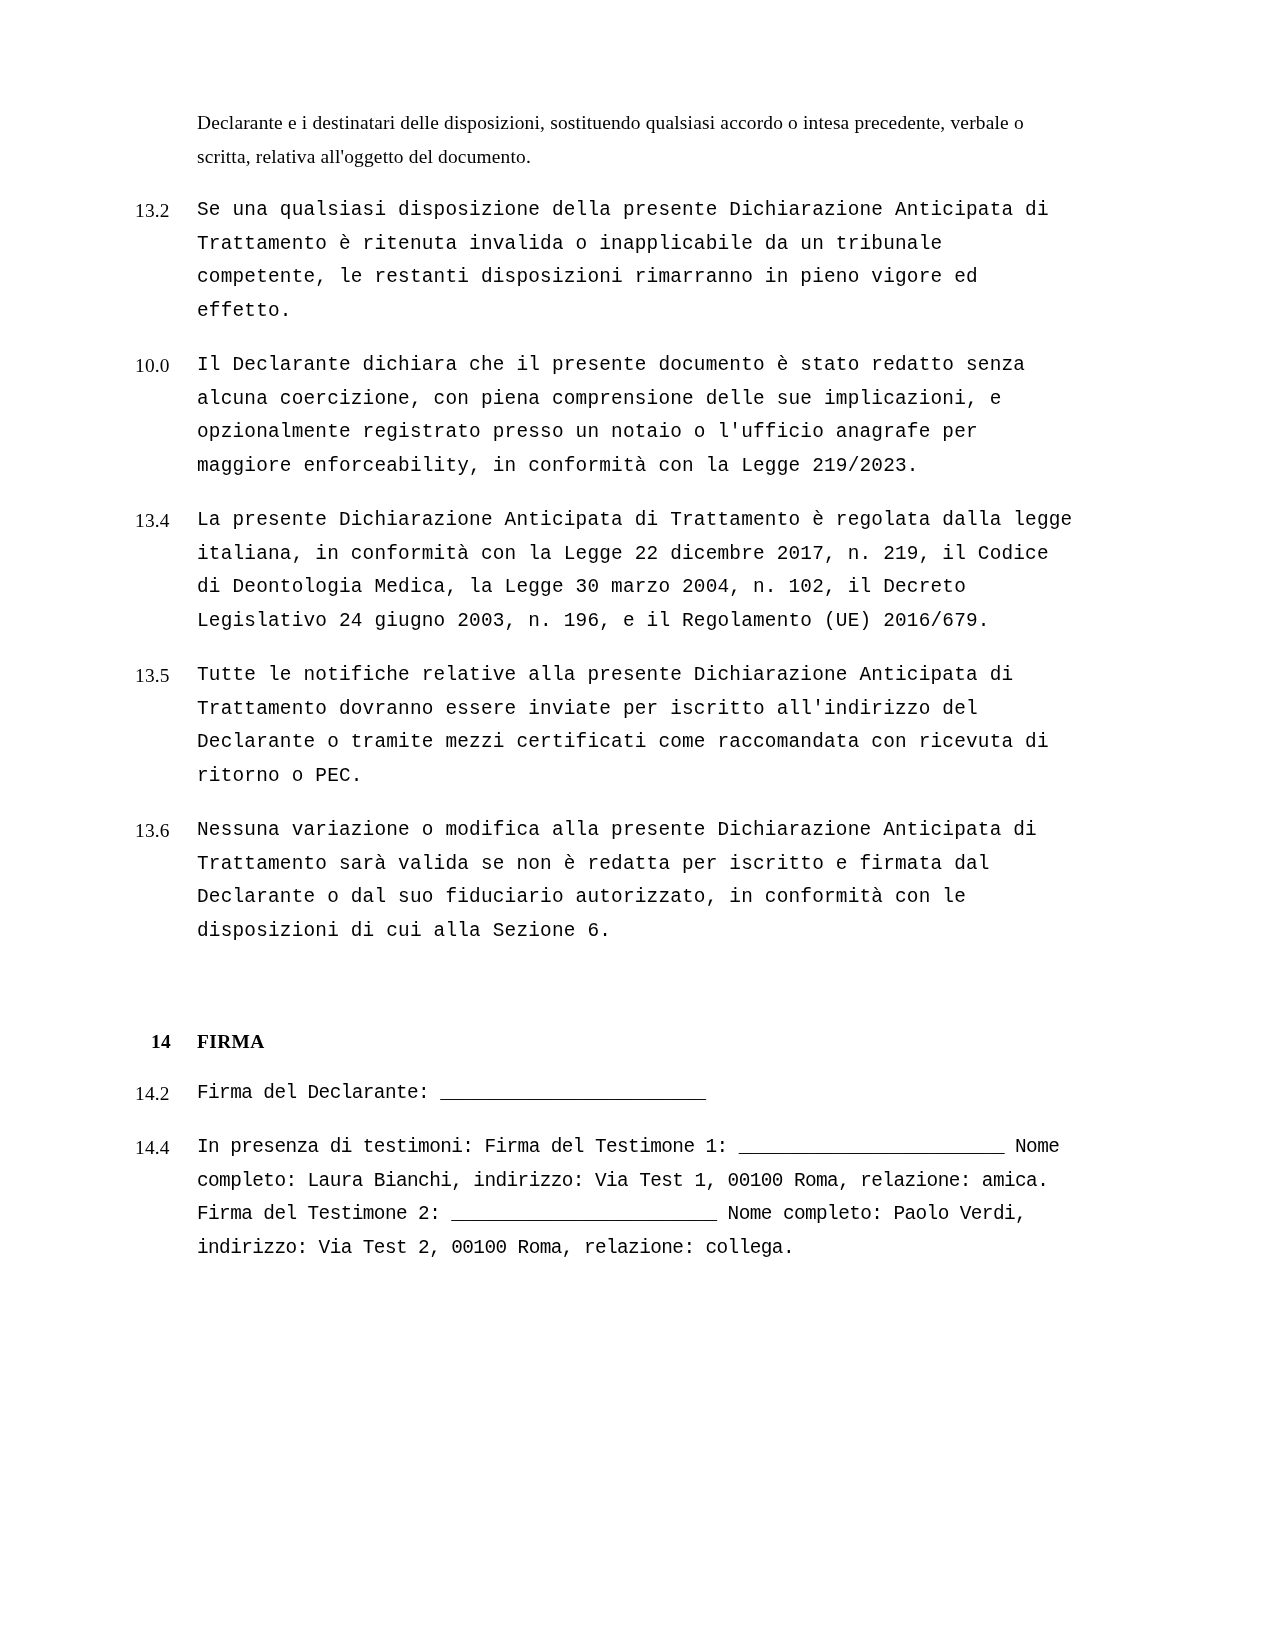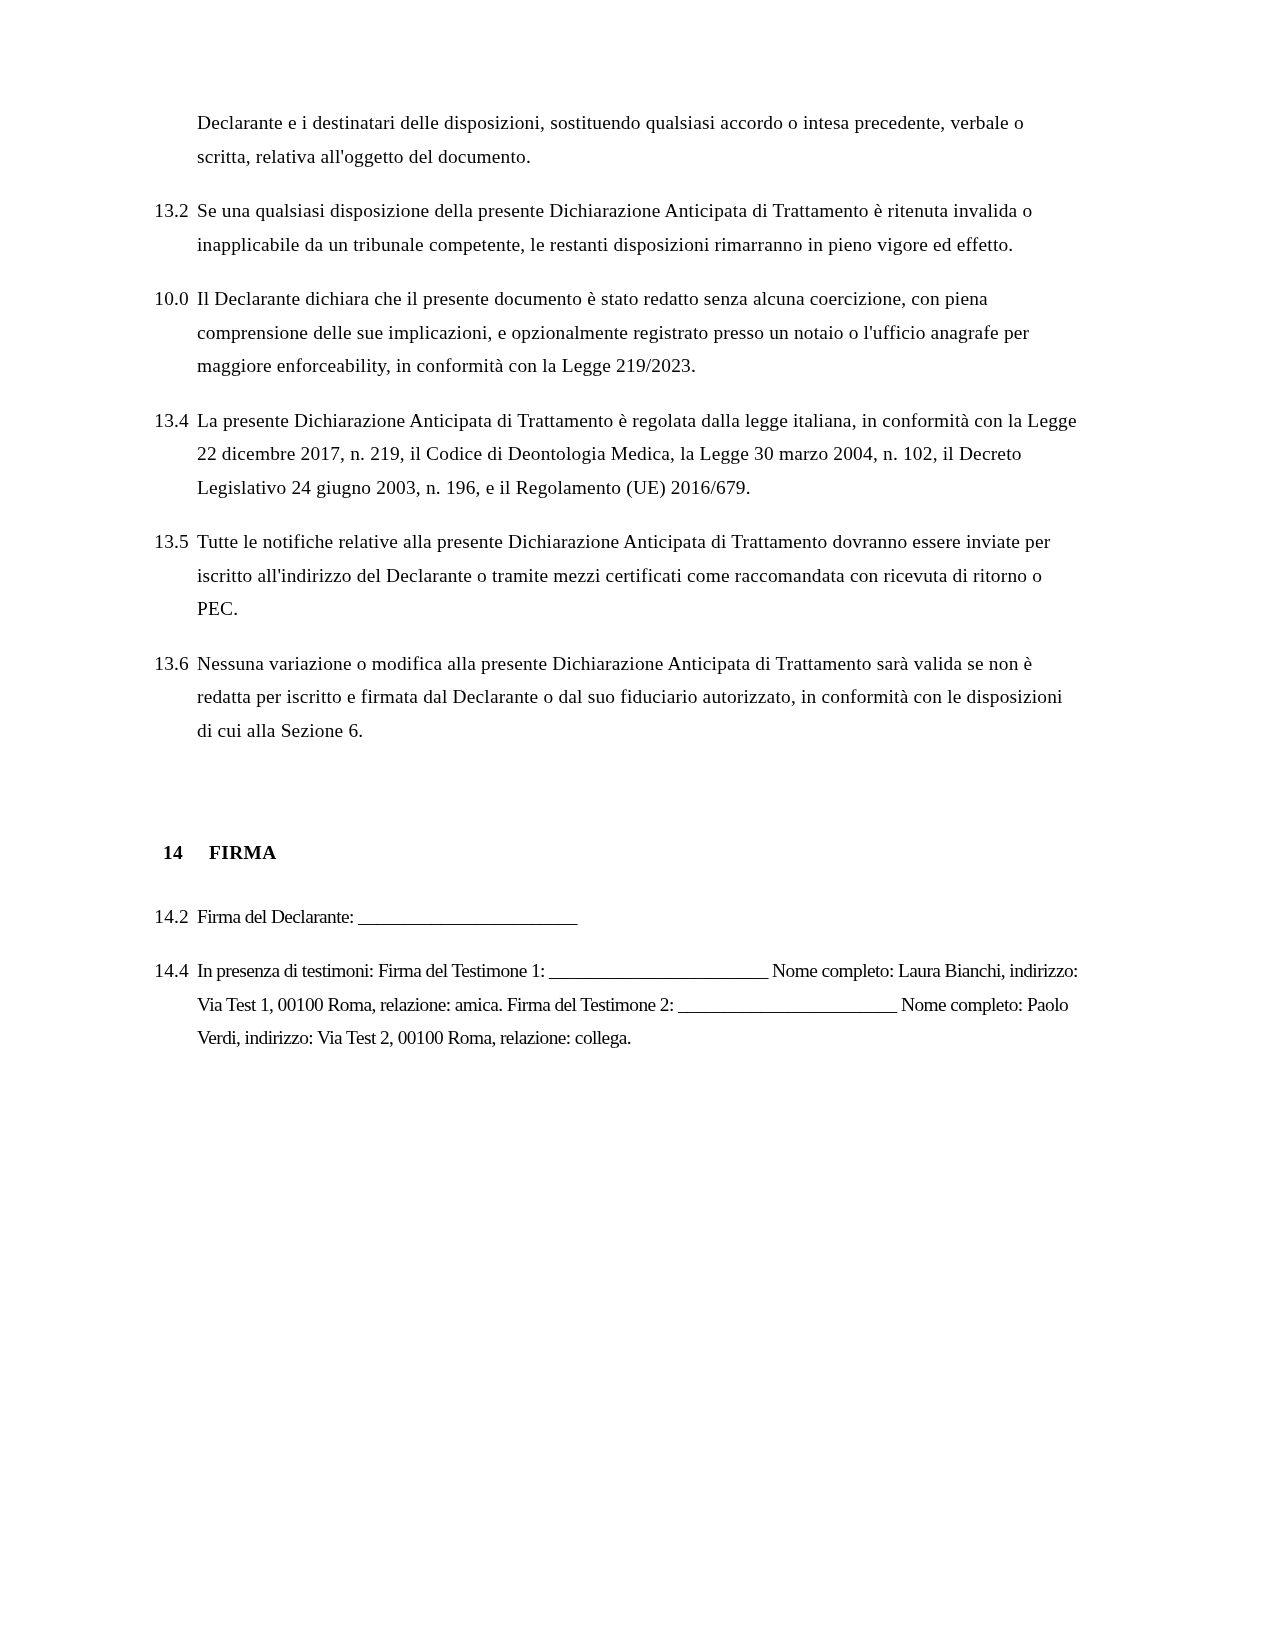--- a/index.html
+++ b/index.html
@@ -37,42 +37,43 @@
     font-size: 19.4px;
     line-height: 33.5px;
     text-align: left;
     letter-spacing: 0.01em;
   }
   .clause .num {
     position: absolute;
     left: 0;
     top: 0;
     width: 54px;
-    text-align: right;
+    text-align: left;
     white-space: nowrap;
   }
   .clause .body {
     display: block;
+    font-family: Liberation Mono, monospace;
   }
 
   
   .clause-cont {
     position: relative;
     padding-left: 62px;
     margin: 0 0 21px 0;
     font-size: 19.4px;
     line-height: 33.5px;
     letter-spacing: 0.01em;
   }
 
   
   .section-heading {
     position: relative;
     padding-left: 62px;
-    margin: 12px;
+    margin: 0;
     font-weight: bold;
     font-size: 19.4px;
     line-height: 33.5px;
     letter-spacing: 0.02em;
   }
   .section-heading .num {
     position: absolute;
     left: 16px;
     top: 0;
     font-weight: bold;

